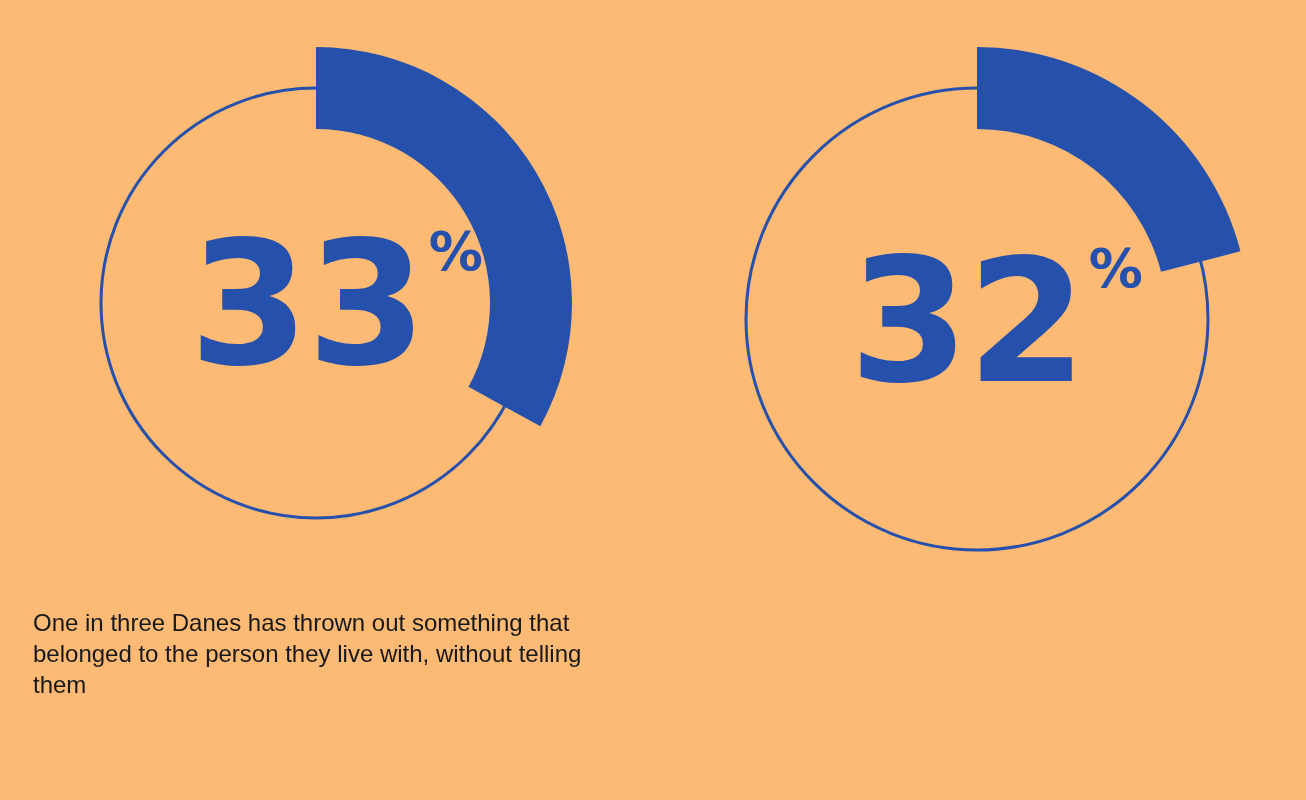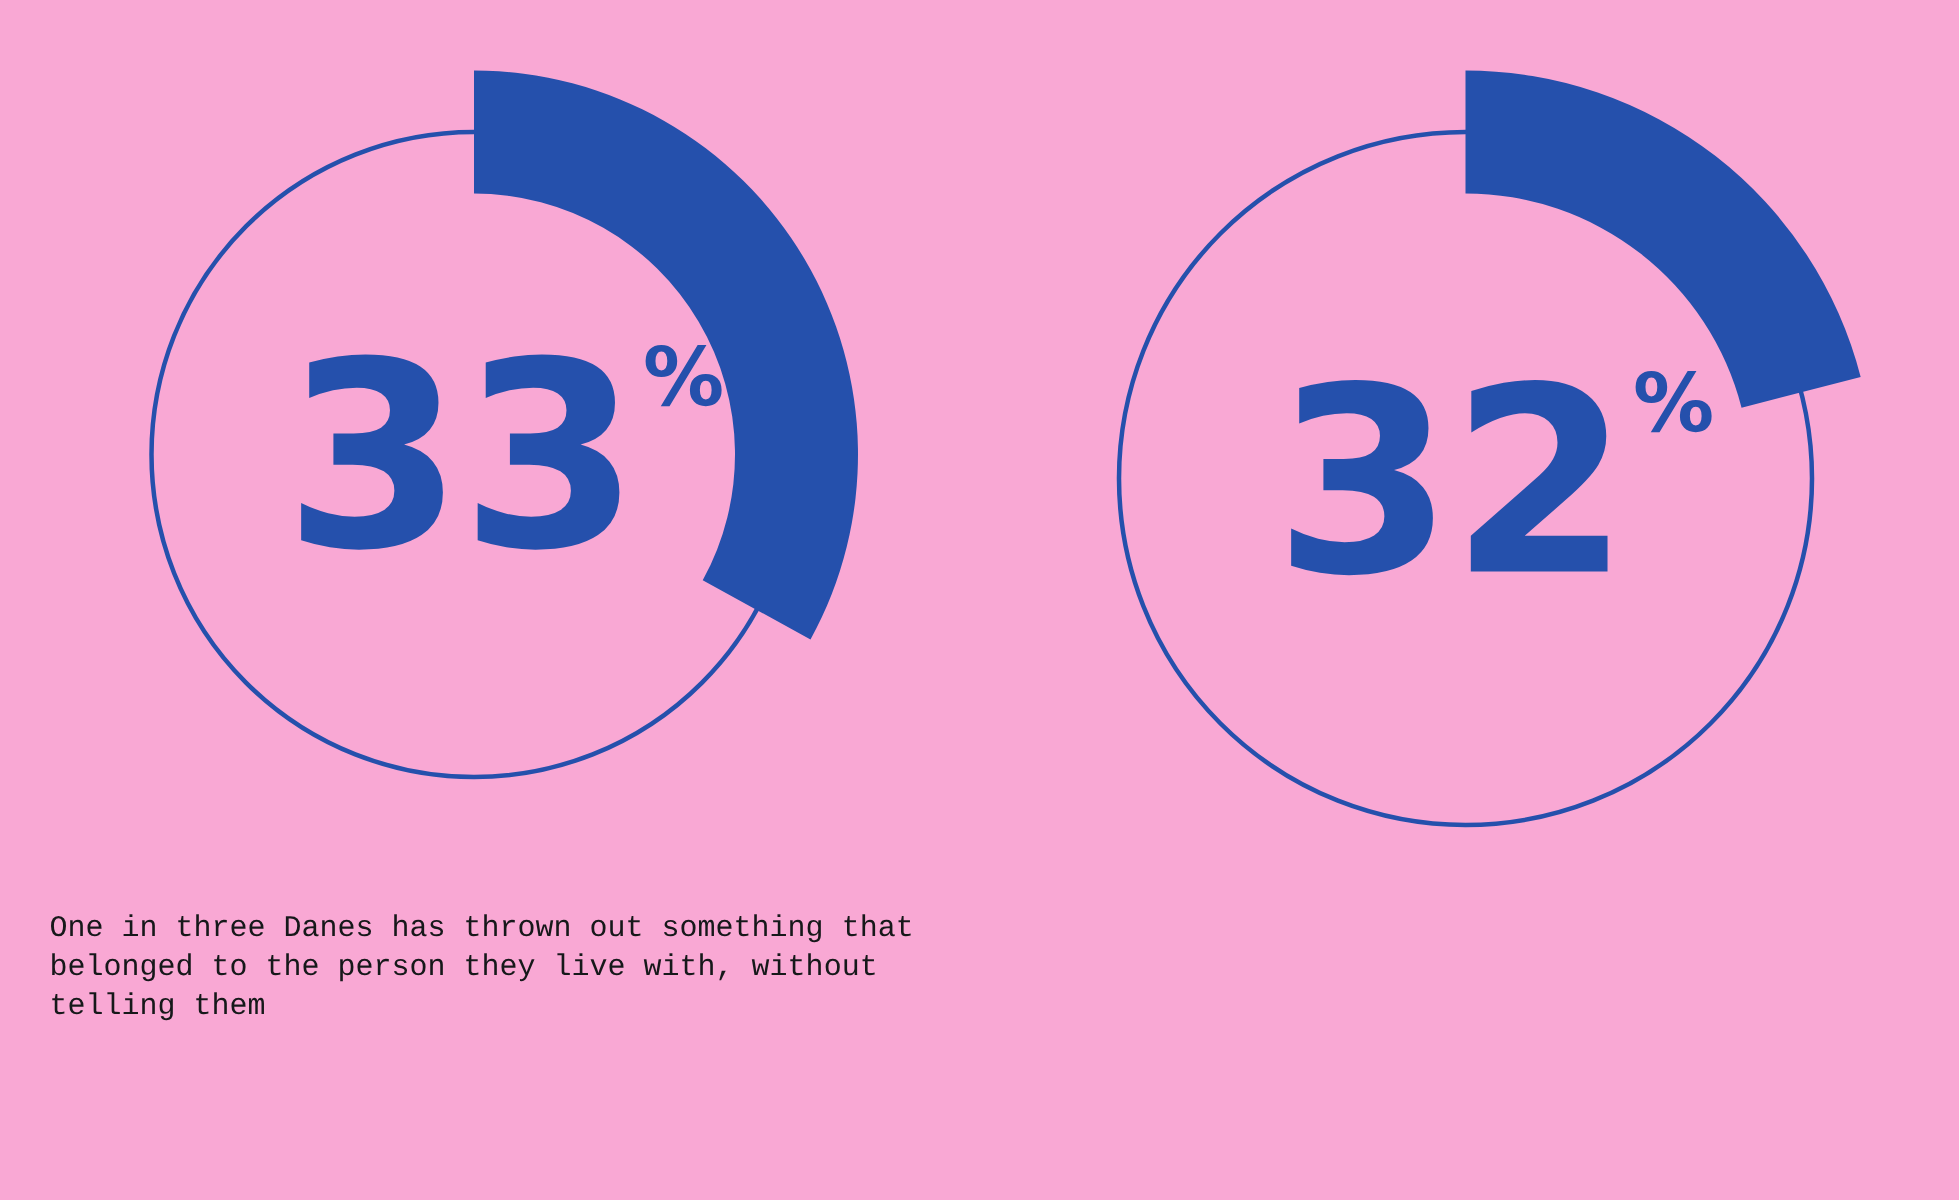--- a/index.html
+++ b/index.html
@@ -13,21 +13,21 @@
     width: 1306px;
     height: 800px;
     font-family: "DejaVu Sans", "Liberation Sans", sans-serif;
     overflow: hidden;
     position: relative;
   }
   .infographic {
     position: relative;
     width: 1306px;
     height: 800px;
-    background: #f9a8d4;
+    background: #fdba74;
   }
   .stat-block {
     position: absolute;
     top: 0;
     height: 800px;
   }
   .stat-block--left  { left: 0px;   width: 660px; }
   .stat-block--right { left: 646px; width: 660px; }
 
   .donut-wrap {
@@ -61,23 +61,23 @@
     font-weight: 700;
     font-size: 54px;
     line-height: 1;
     color: #2550AC;
     margin-left: 4px;
     margin-top: 6px;
   }
 
   .caption {
     position: absolute;
-    font-family: Liberation Mono, monospace;
+    font-family: Liberation Sans, sans-serif;
     font-weight: 400;
-    font-size: 20px;
+    font-size: 24px;
     line-height: 1.30;
     color: #16181a;
   }
   .caption--left {
     left: 33px;
     top: 607px;
     width: 600px;
   }
 </style>
 </head>

